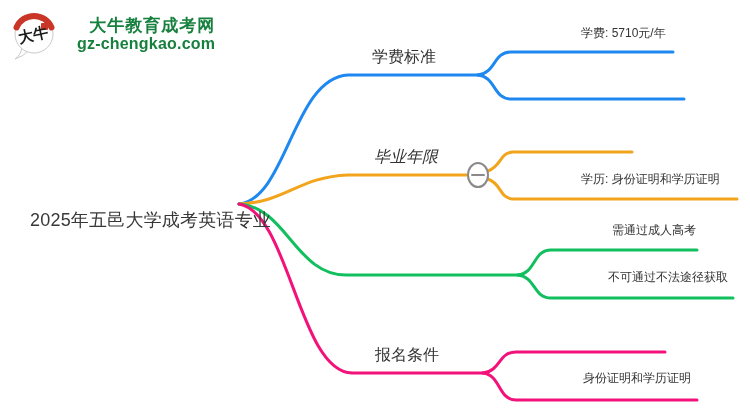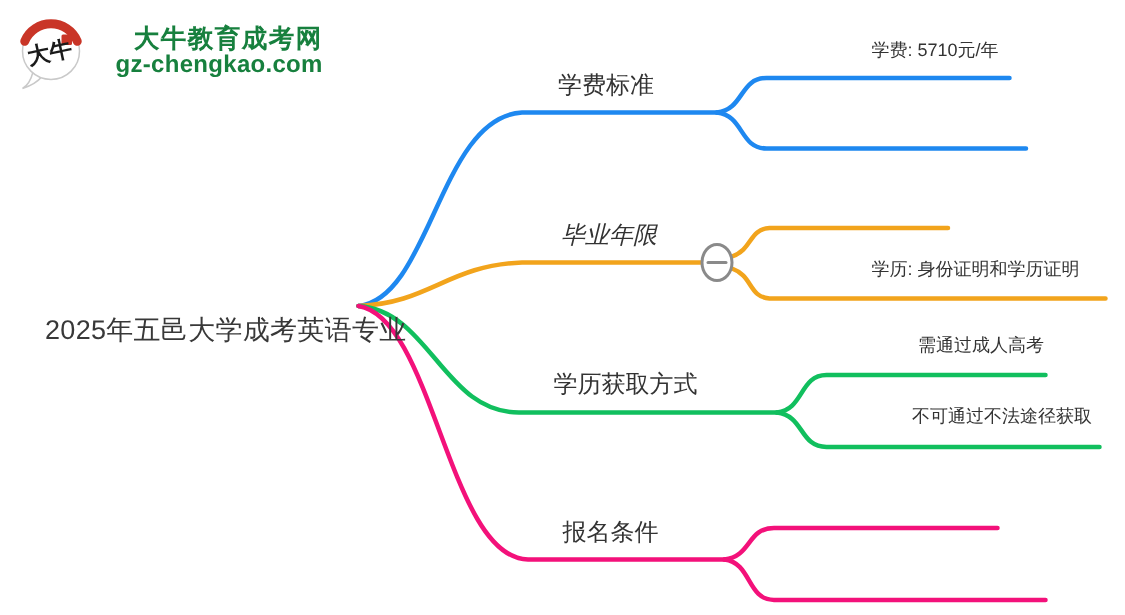--- a/index.html
+++ b/index.html
@@ -58,24 +58,24 @@
 
     <path d="M239,204 C289,212 299,372 352,373 L483,373" fill="none" stroke-width="3" stroke-linecap="round" stroke="#F3117A"></path>
     <path d="M483,373 C501,371 498,352 516,352 L665,352" fill="none" stroke-width="3" stroke-linecap="round" stroke="#F3117A"></path>
     <path d="M483,373 C501,375 498,400 516,400 L697,400" fill="none" stroke-width="3" stroke-linecap="round" stroke="#F3117A"></path>
   </svg>
 
   <div class="label root-label" style="left:14px;top:208px;margin-left:16px;">2025年五邑大学成考英语专业</div>
 
   <div class="label branch-label" style="left:372px;top:47px;">学费标准</div>
   <div class="label branch-label" style="left:374px;top:147px;font-style:italic;">毕业年限</div>
-  <div class="label branch-label" style="left:369px;top:246px;">学历获取方式</div>
   <div class="label branch-label" style="left:375px;top:345px;font-family:Liberation Mono, monospace;">报名条件</div>
 
   <div class="label child-label" style="left:537px;top:25px;">学费: 5710元/年</div>
 
   <div class="label child-label" style="left:537px;top:171px;">学历: 身份证明和学历证明</div>
 
   <div class="label child-label" style="left:564px;top:269px;">不可通过不法途径获取</div>
   <div class="label child-label" style="left:568px;top:222px;">需通过成人高考</div>
 
+  <div class="label child-label" style="left:539px;top:370px;">身份证明和学历证明</div>
 
 </div>
 
 </body></html>

